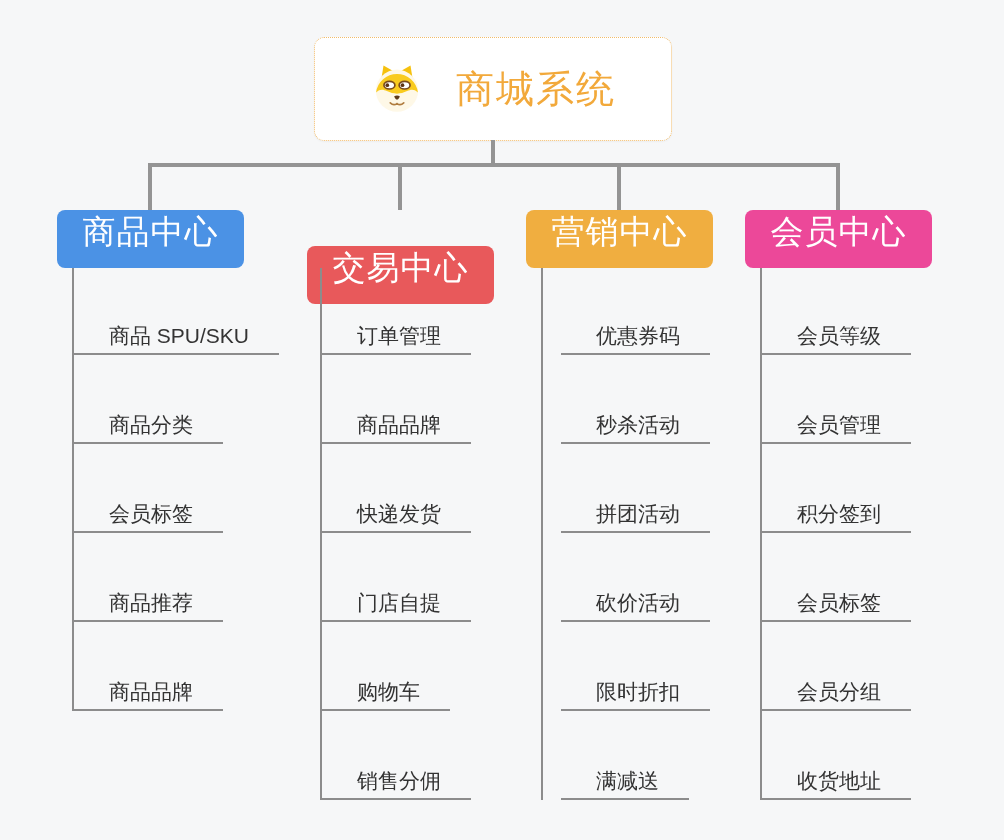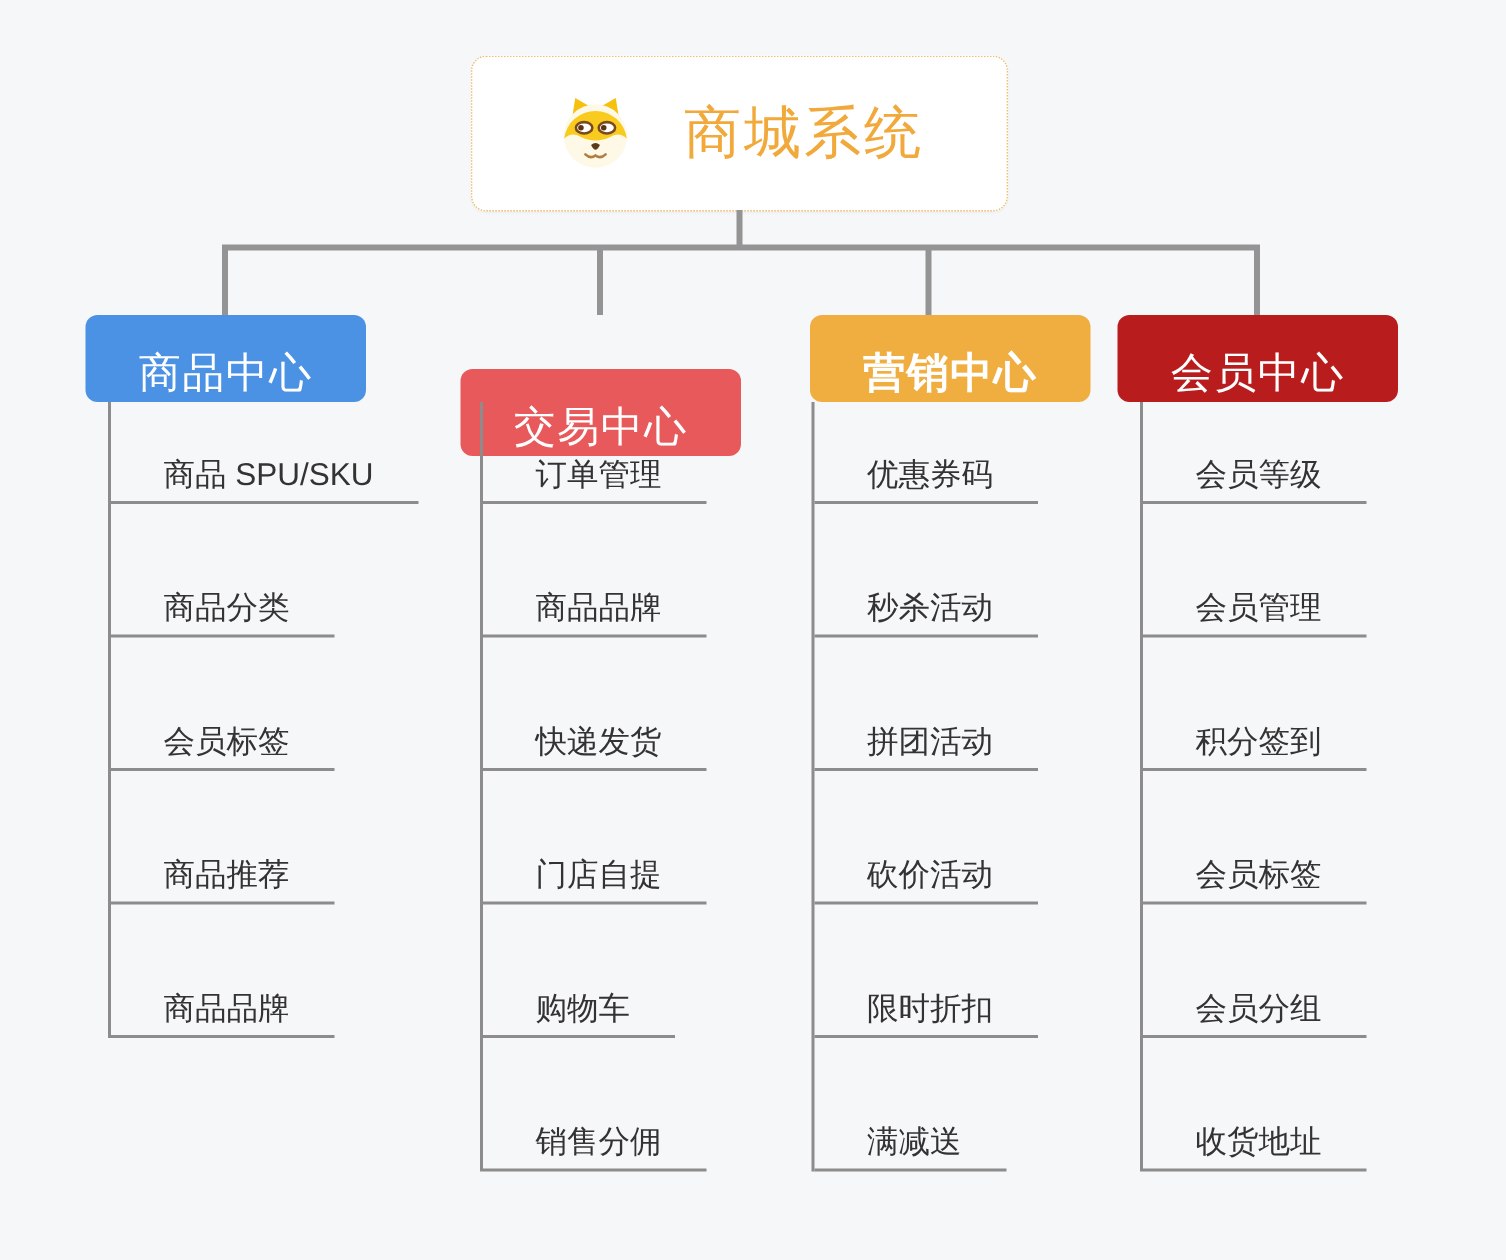--- a/index.html
+++ b/index.html
@@ -54,52 +54,52 @@
   .root-hline{left:148px; top:163px; width:692px; height:4px;}
   .drop{top:165px; width:4px; height:45px;}
   .drop-0{left:148px;} .drop-1{left:398px;} .drop-2{left:617px;} .drop-3{left:836px;}
   
   .branch-header{
     position:absolute;
     top:210px;
     width:187px; height:58px;
     border-radius:8px;
     display:flex;
-    align-items:flex-end;
+    align-items:flex-start;
     justify-content:center;
     color:var(--header-text);
-    font-size:28px;
+    font-size:33px;
     letter-spacing:1px;
     cursor:default;
   }
-  .hdr-0{left:57px;} .hdr-1{left:307px;} .hdr-2{left:540px;font-weight:bold;} .hdr-3{left:745px;}
+  .hdr-0{left:57px;} .hdr-1{left:307px;} .hdr-2{left:526px;} .hdr-3{left:745px;}
   
   .branch-items{
     position:absolute;
     top:268px;
     border-left:2px solid var(--underline);
     display:flex;
     flex-direction:column;
     align-items:flex-start;
   }
-  .col-0{left:72px;} .col-1{left:320px;} .col-2{left:541px;} .col-3{left:760px;}
+  .col-0{left:72px;} .col-1{left:320px;} .col-2{left:541px;padding-left:18px;} .col-3{left:760px;}
   .branch-item{
     box-sizing:border-box;
     height:89px;
     display:flex;
     align-items:flex-end;
     width:fit-content;
     border-bottom:2px solid var(--underline);
     padding:0 30px 7px 35px;
     font-size:21px;
     color:var(--item-text);
     white-space:nowrap;
     line-height:1;
   }
-  .branch-item:first-child{height:68px;}
+  .branch-item:first-child{height:87px;}
 </style>
 </head>
 <body>
 
 <div class="canvas">
 
   <div class="root-node">
     <span class="dog-icon">
       <svg viewBox="0 0 64 64" width="54" height="54" aria-hidden="true">
         <path d="M13 23 L16 4 L30 12 Z" fill="#F6C10E"></path>
@@ -153,21 +153,21 @@
   </div>
   <div class="branch-items col-2">
         <div class="branch-item">优惠券码</div>
         <div class="branch-item">秒杀活动</div>
         <div class="branch-item">拼团活动</div>
         <div class="branch-item">砍价活动</div>
         <div class="branch-item">限时折扣</div>
         <div class="branch-item">满减送</div>
       </div>
 
-  <div class="branch-header hdr-3" style="background: #b91c1c; font-family: Liberation Mono, monospace;">
+  <div class="branch-header hdr-3" style="background: #ec4899; font-family: Liberation Mono, monospace;">
     <span class="branch-header-label">会员中心</span>
   </div>
   <div class="branch-items col-3">
         <div class="branch-item">会员等级</div>
         <div class="branch-item">会员管理</div>
         <div class="branch-item">积分签到</div>
         <div class="branch-item">会员标签</div>
         <div class="branch-item">会员分组</div>
         <div class="branch-item">收货地址</div>
       </div>

